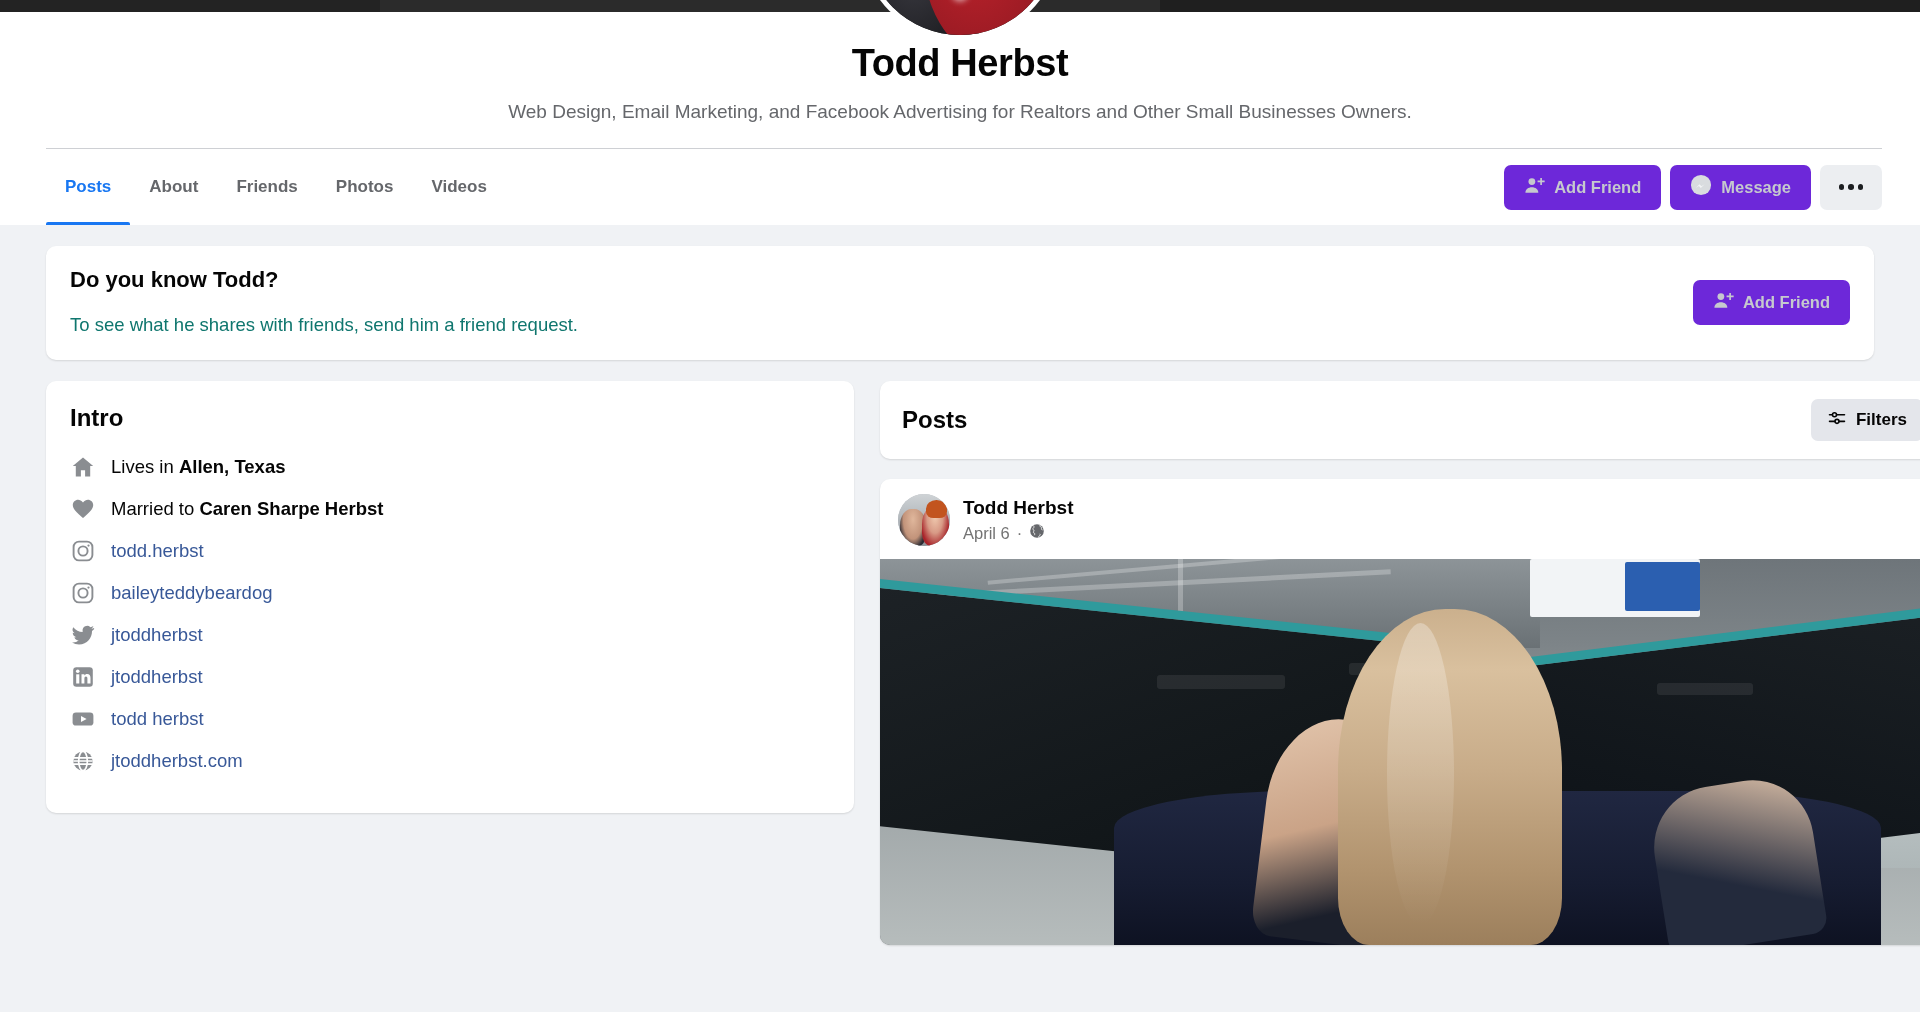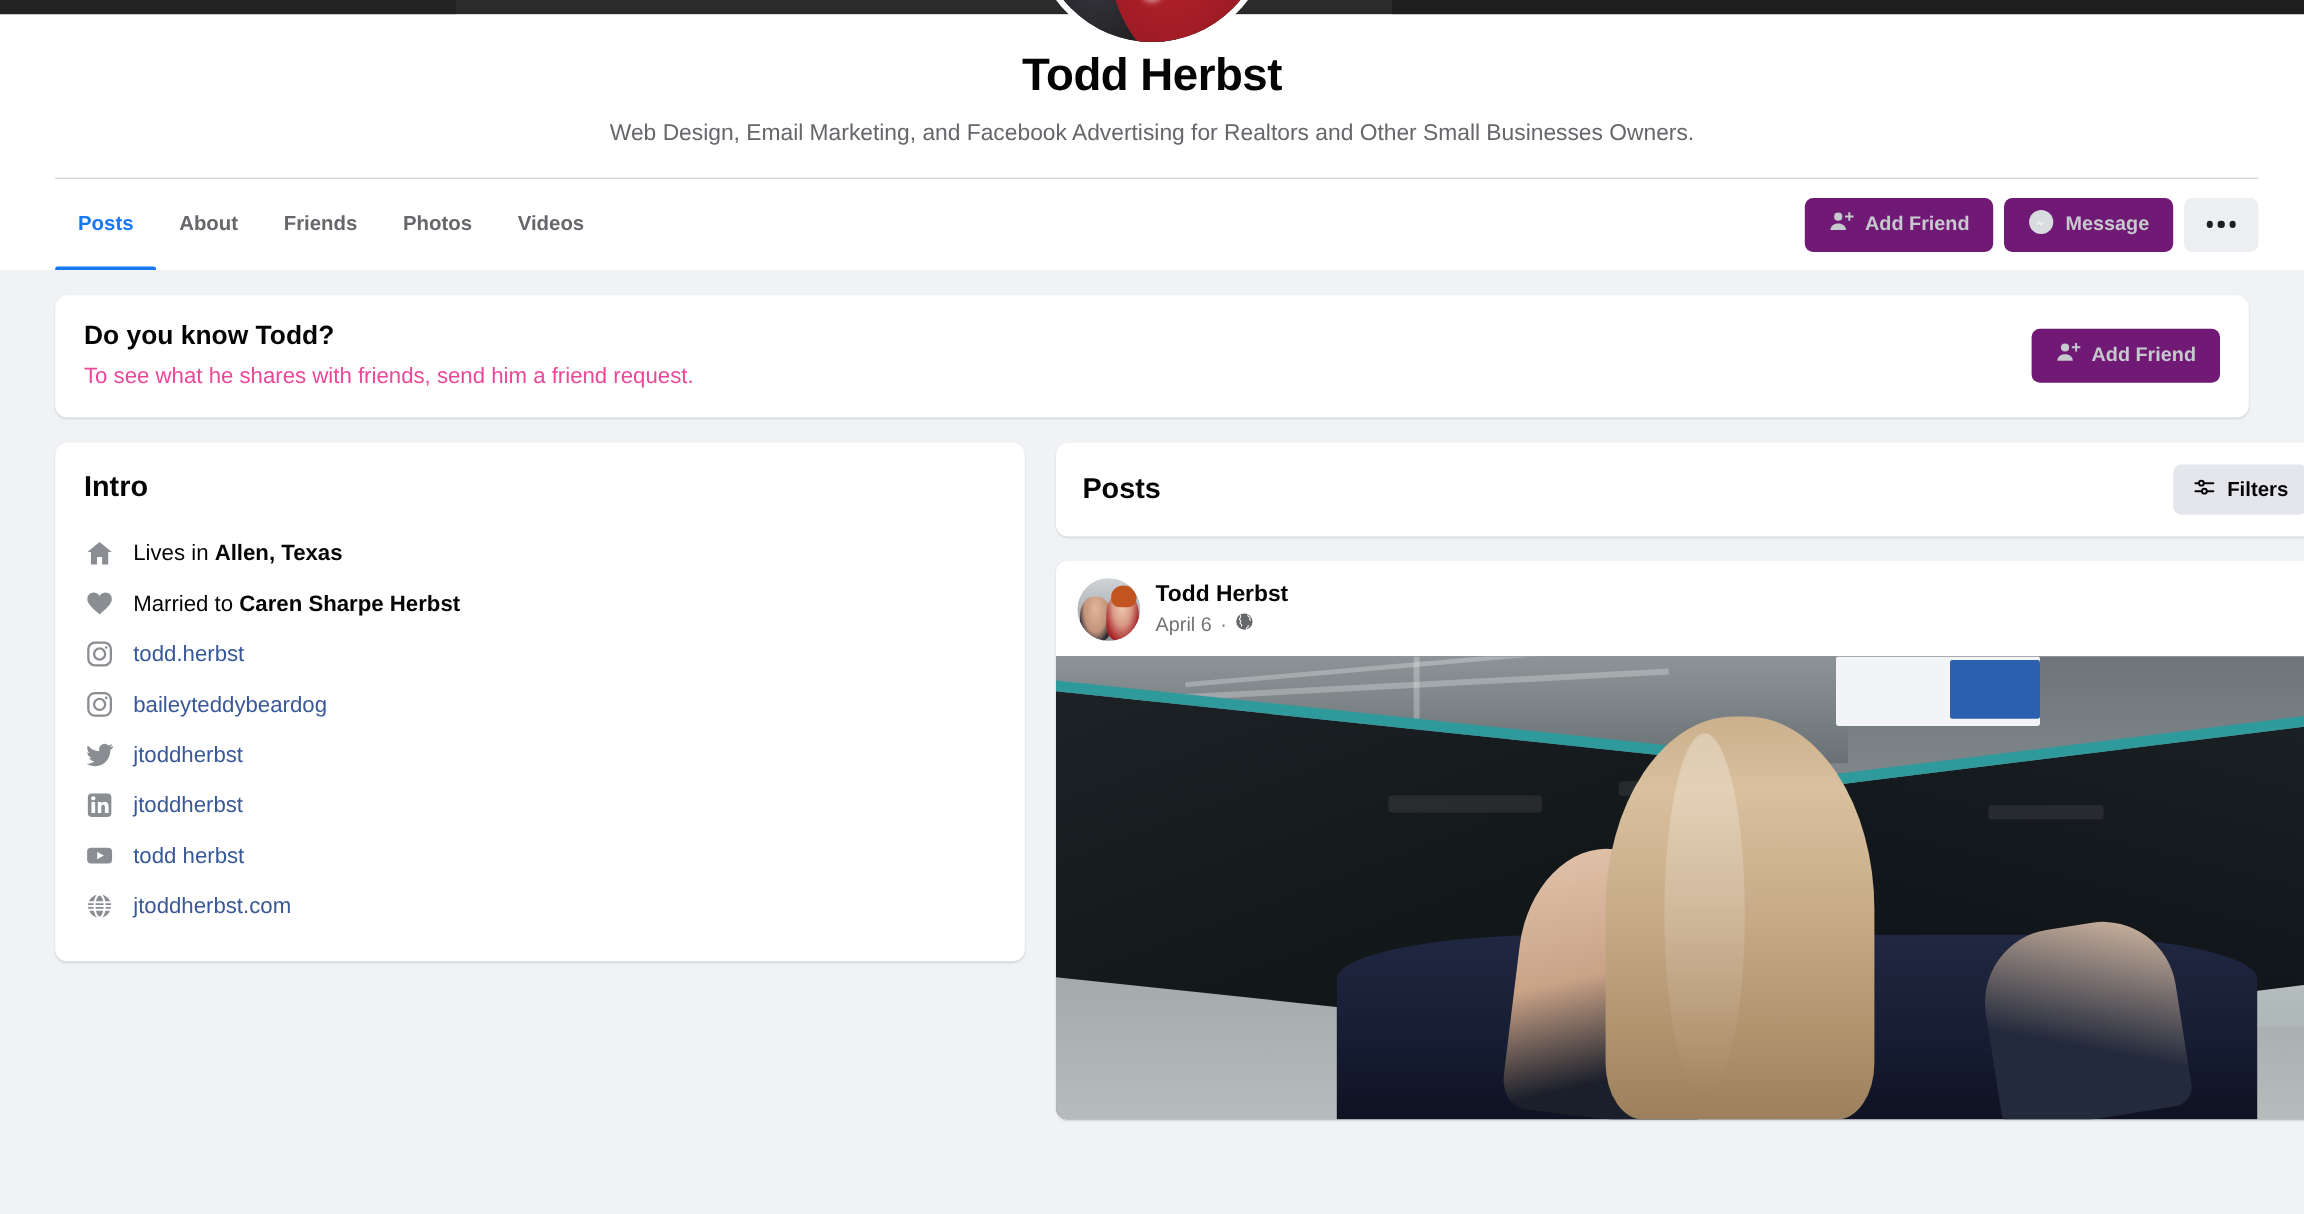--- a/index.html
+++ b/index.html
@@ -170,21 +170,21 @@
     gap: 9px;
     height: 45px;
     border: none;
     border-radius: 7px;
     font-family: inherit;
     font-size: 16.5px;
     font-weight: 600;
     cursor: pointer;
   }
   .btn-ghost-disabled {
-    background: #701a75;
+    background: #6d28d9;
     color: #c6c9ce;
     padding: 0 20px;
   }
   .btn-dots {
     background: #eceef1;
     width: 62px;
     padding: 0;
     color: #1c1e21;
   }
   .dots {
@@ -224,22 +224,23 @@
   }
   .know-title {
     font-size: 22px;
     font-weight: 700;
     line-height: 28px;
     color: #050505;
   }
   .know-sub {
     font-size: 18.5px;
     line-height: 26px;
-    color: #ec4899;
+    color: #0f766e;
     padding-top: 6px;
+    margin-top: 12px;
   }
 
   
   .columns {
     display: flex;
     gap: 26px;
     margin-top: 21px;
     align-items: flex-start;
   }
   .col-left { width: 808px; flex: none; }
@@ -249,21 +250,21 @@
   .intro-card { padding: 22px 24px 28px 24px; }
   .intro-title {
     font-size: 24px;
     font-weight: 700;
     line-height: 30px;
     color: #050505;
     margin-bottom: 16px;
   }
   .intro-row {
     display: flex;
-    align-items: flex-end;
+    align-items: flex-start;
     gap: 15px;
     min-height: 42px;
     padding: 5px 0;
     font-size: 18.5px;
     line-height: 26px;
     color: #050505;
   }
   .intro-row .ico {
     width: 26px;
     height: 26px;

